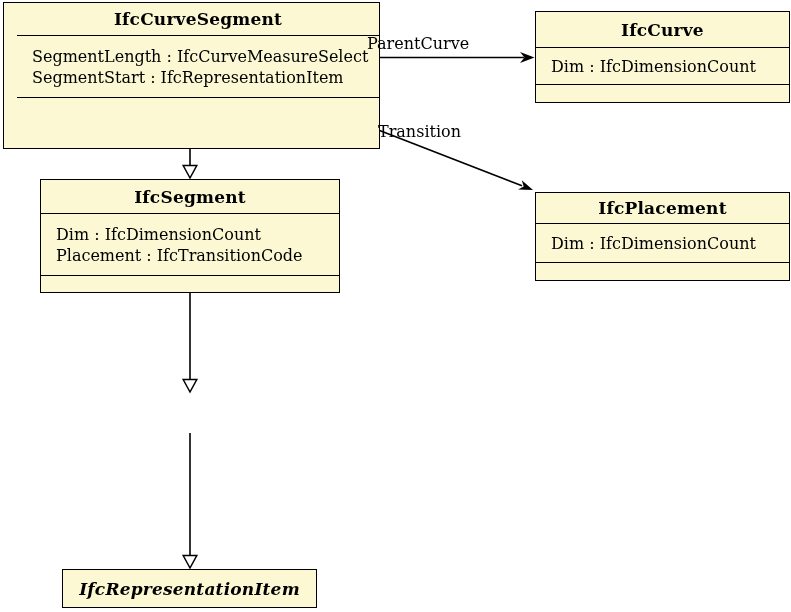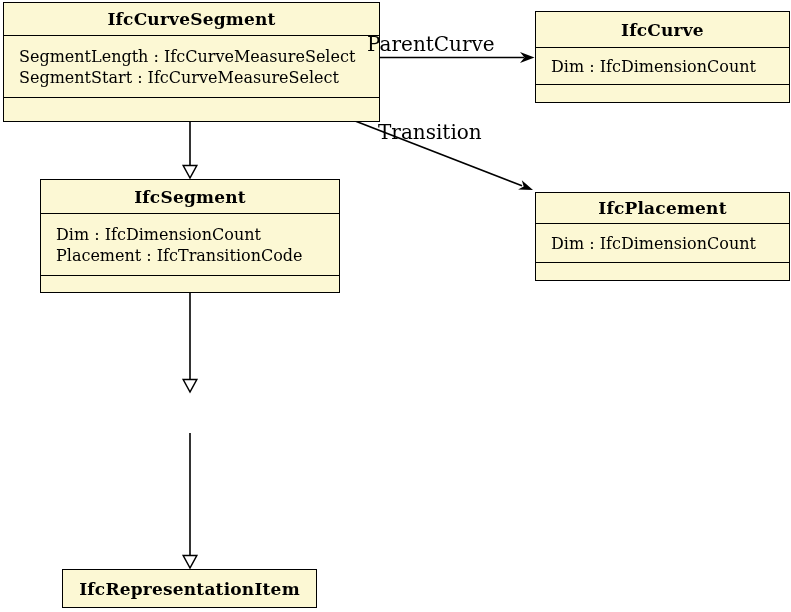--- a/index.html
+++ b/index.html
@@ -49,21 +49,21 @@
     font-size: 16px;
     line-height: 21px;
     white-space: nowrap;
   }
   .uml-class .footer {
     flex: 1 1 auto;
     border-top: 1px solid var(--box-border, #000);
   }
   .edge-label {
     position: absolute;
-    font-size: 20px;
+    font-size: 16px;
     line-height: 18px;
     white-space: nowrap;
   }
 </style>
 </head>
 <body>
 
 <div class="canvas">
 
   <svg class="edges" width="791" height="612" viewBox="0 0 791 612">
@@ -77,25 +77,25 @@
     <line x1="190" y1="433" x2="190" y2="556" stroke="var(--line,#000)" stroke-width="1.6"></line>
     <polygon points="190,568 183.2,555.5 196.8,555.5" fill="#ffffff" stroke="var(--line,#000)" stroke-width="1.5"></polygon>
 
     <line x1="380" y1="57.5" x2="524" y2="57.5" stroke="var(--line,#000)" stroke-width="1.6"></line>
     <polygon points="534.5,57.5 520,52 524.5,57.5 520,63" fill="var(--line,#000)"></polygon>
 
     <line x1="350" y1="119" x2="522" y2="185.7" stroke="var(--line,#000)" stroke-width="1.6"></line>
     <polygon points="533,190 518.1,189.6 523.7,186.4 521.8,180.3" fill="var(--line,#000)"></polygon>
   </svg>
 
-  <div class="uml-class" style="left:3px; top:2px; width:377px; height:120px;">
+  <div class="uml-class" style="left:3px; top:2px; width:377px; height:147px;padding-left:13px;">
     <div class="title" style="height:32px">IfcCurveSegment</div>
     <div class="attrs" style="height:62px">
       <div class="attr">SegmentLength : IfcCurveMeasureSelect</div>
-      <div class="attr">SegmentStart : IfcCurveMeasureSelect</div>
+      <div class="attr">SegmentStart : IfcRepresentationItem</div>
     </div>
     <div class="footer"></div>
   </div>
 
   <div class="uml-class" style="left:535px; top:11px; width:255px; height:92px;">
     <div class="title" style="height:35px">IfcCurve</div>
     <div class="attrs" style="height:37px">
       <div class="attr">Dim : IfcDimensionCount</div>
     </div>
     <div class="footer"></div>
@@ -112,20 +112,20 @@
 
   <div class="uml-class" style="left:535px; top:192px; width:255px; height:89px;">
     <div class="title" style="height:30px">IfcPlacement</div>
     <div class="attrs" style="height:39px">
       <div class="attr">Dim : IfcDimensionCount</div>
     </div>
     <div class="footer"></div>
   </div>
 
 
-  <div class="uml-class single" style="left:62px; top:569px; width:255px; height:39px;">
+  <div class="uml-class single" style="left:62px; top:569px; width:255px; height:39px;font-style:italic;">
     <div class="title">IfcRepresentationItem</div>
   </div>
 
   <span class="edge-label" style="left:367px; top:35px;">ParentCurve</span>
   <span class="edge-label" style="left:378px; top:123px;">Transition</span>
 
 </div>
 
 </body></html>

